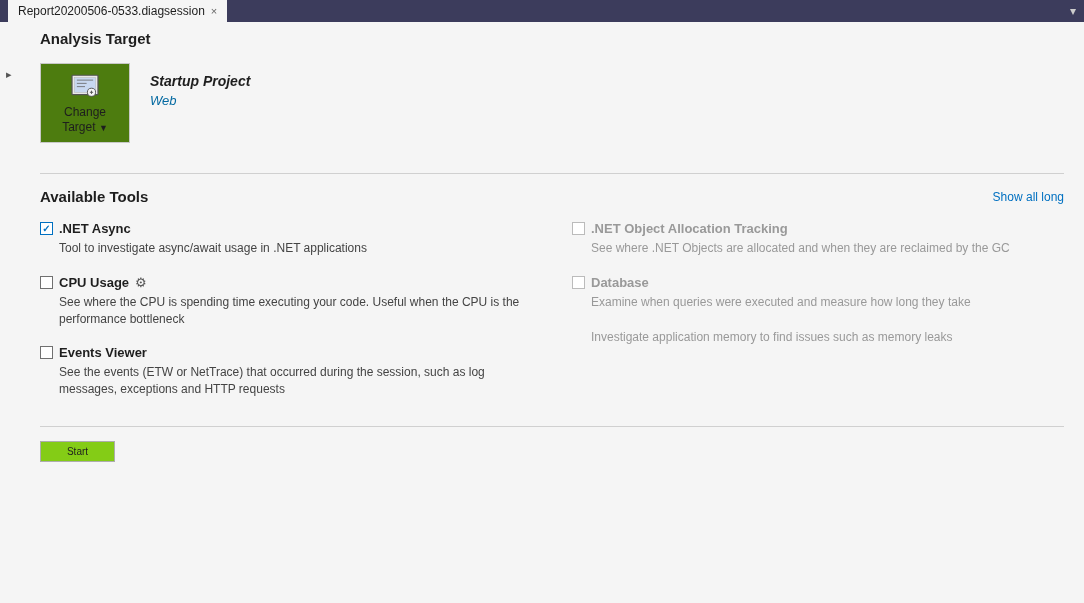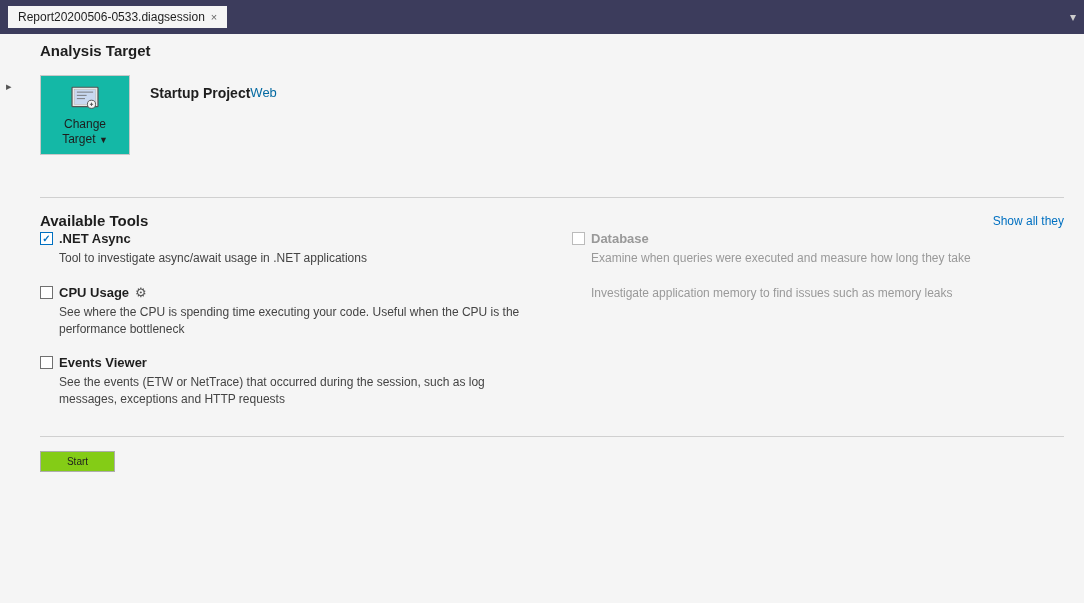--- a/index.html
+++ b/index.html
@@ -9,21 +9,21 @@
       background: #f5f5f5;
       color: #1e1e1e;
       width: 1084px;
       height: 603px;
       overflow: hidden;
     }
 
     
     .title-bar {
       background: #3c3c5c;
-      height: 34px;
+      height: 22px;
       display: flex;
       align-items: center;
       padding: 0 8px;
       color: #ccc;
       font-size: 12px;
     }
     .title-bar-tab {
       background: #f5f5f5;
       color: #1e1e1e;
       padding: 2px 10px;
@@ -73,29 +73,29 @@
     
     .section-title {
       font-size: 15px;
       font-weight: 600;
       color: #1e1e1e;
       margin-bottom: 16px;
     }
 
     .target-box {
       border: 1px solid #c8c8c8;
-      background: #14b8a6;
+      background: #4d7c0f;
       display: inline-flex;
       flex-direction: column;
       align-items: center;
       justify-content: center;
       width: 90px;
       height: 80px;
       padding: 8px;
-      margin-bottom: 32px;
+      margin-bottom: 20px;
       cursor: pointer;
     }
 
     .target-icon {
       width: 36px;
       height: 36px;
       margin-bottom: 4px;
     }
 
     .target-label {
@@ -107,23 +107,24 @@
 
     .startup-project-area {
       display: flex;
       align-items: flex-start;
       gap: 20px;
       margin-bottom: 8px;
     }
 
     .project-info {
       display: flex;
-      flex-direction: row;
+      flex-direction: column;
       justify-content: center;
       padding-top: 10px;
+      font-style: italic;
     }
 
     .project-label {
       font-size: 14px;
       font-weight: 600;
       color: #1e1e1e;
       margin-bottom: 4px;
     }
 
     .project-value {
@@ -135,21 +136,21 @@
       border: none;
       border-top: 1px solid #d0d0d0;
       margin: 10px 0 14px 0;
     }
 
     
     .tools-header {
       display: flex;
       align-items: center;
       justify-content: space-between;
-      margin-bottom: 2px;
+      margin-bottom: 16px;
     }
 
     .show-all-link {
       color: #0070c1;
       text-decoration: none;
       font-size: 12px;
       cursor: pointer;
     }
 
     .tools-grid {
@@ -276,21 +277,21 @@
         <div class="project-info">
           <div class="project-label">Startup Project</div>
           <div class="project-value">Web</div>
         </div>
       </div>
 
       <hr class="section-divider">
 
       <div class="tools-header">
         <div class="section-title" style="margin-bottom:0">Available Tools</div>
-        <a class="show-all-link">Show all they</a>
+        <a class="show-all-link">Show all long</a>
       </div>
 
       <div class="tools-grid">
 
         <div>
 
           <div class="tool-item">
             <div class="tool-header">
               <div class="tool-checkbox checked"></div>
               <span class="tool-name">.NET Async</span>
@@ -311,20 +312,27 @@
             <div class="tool-header">
               <div class="tool-checkbox"></div>
               <span class="tool-name">Events Viewer</span>
             </div>
             <div class="tool-desc">See the events (ETW or NetTrace) that occurred during the session, such as log messages, exceptions and HTTP requests</div>
           </div>
         </div>
 
         <div>
 
+          <div class="tool-item">
+            <div class="tool-header">
+              <div class="tool-checkbox" style="border-color:#bbb;"></div>
+              <span class="tool-name disabled">.NET Object Allocation Tracking</span>
+            </div>
+            <div class="tool-desc disabled">See where .NET Objects are allocated and when they are reclaimed by the GC</div>
+          </div>
 
           <div class="tool-item">
             <div class="tool-header">
               <div class="tool-checkbox" style="border-color:#bbb;"></div>
               <span class="tool-name disabled">Database</span>
             </div>
             <div class="tool-desc disabled">Examine when queries were executed and measure how long they take</div>
           </div>
 
           <div class="tool-item">

